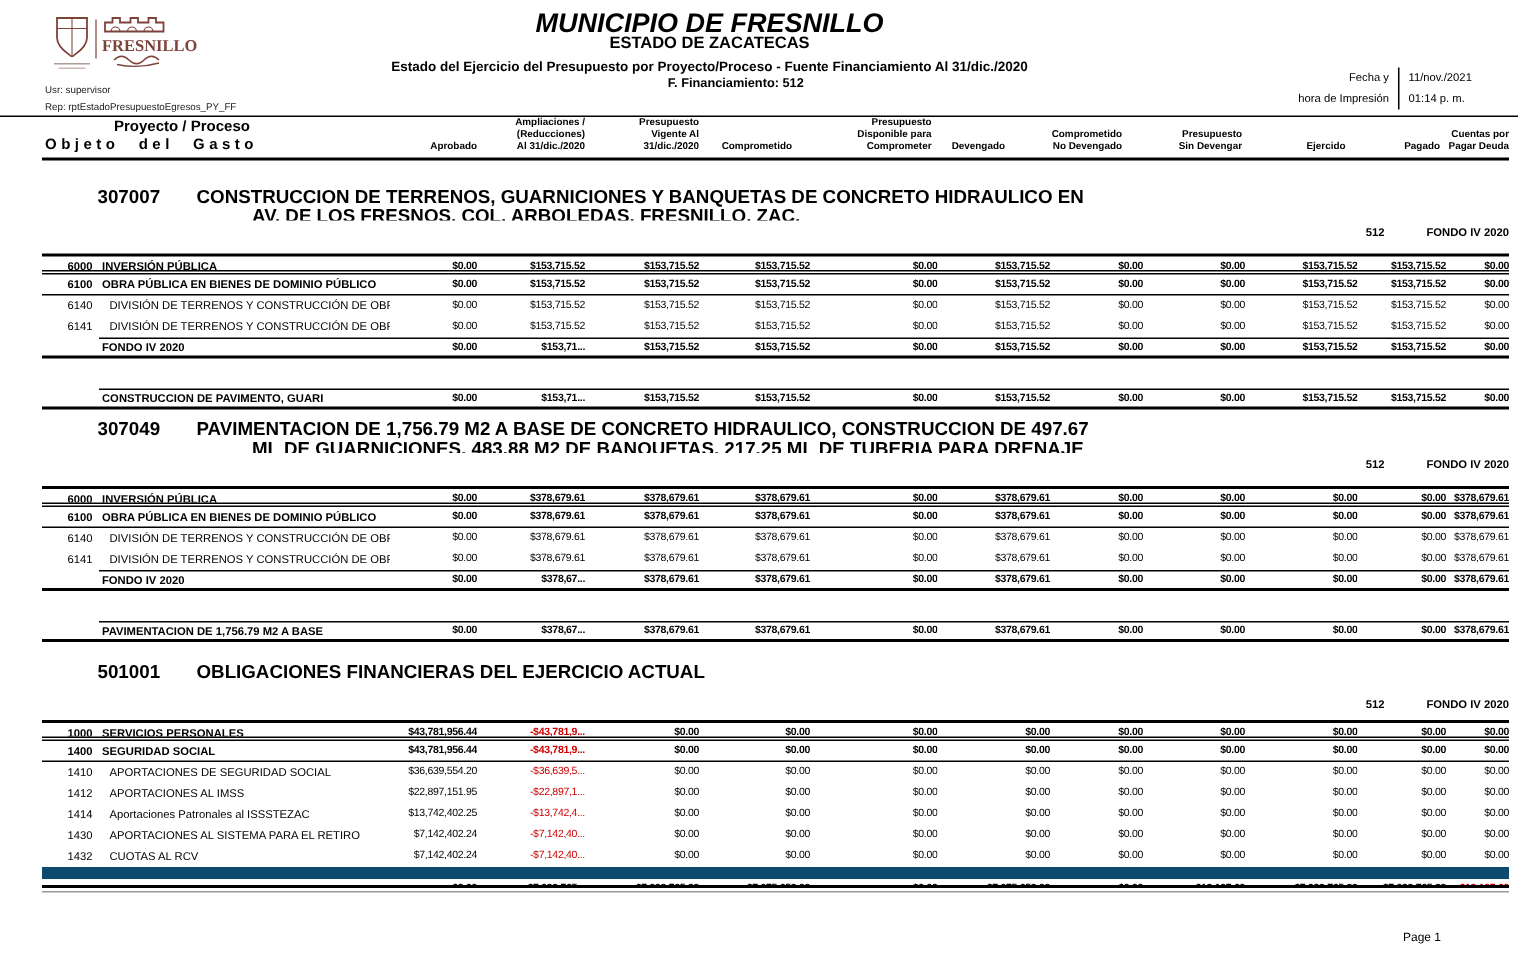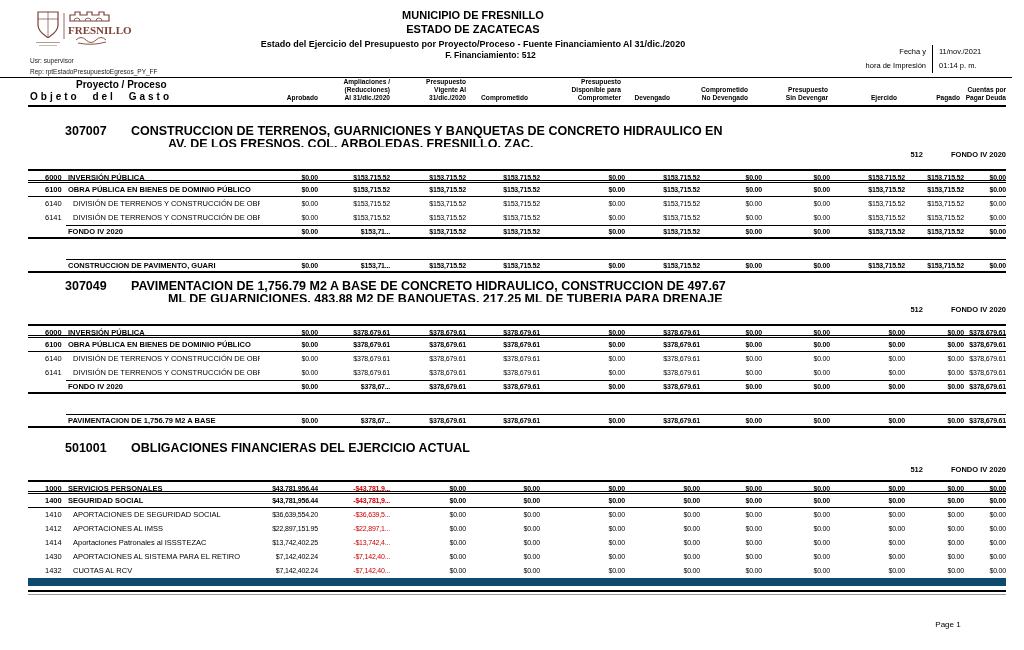--- a/index.html
+++ b/index.html
@@ -5,21 +5,21 @@
   html,body { margin:0; padding:0; }
   body {
     width:1024px; height:650px; position:relative; overflow:hidden;
     background:#ffffff; color:#000;
     font-family:"Liberation Sans", sans-serif;
   }
   
   .logo { position:absolute; top:7px; left:32px; }
   .meta { position:absolute; top:55px; left:30px; font-size:6.5px; line-height:11px; color:#222; }
   .titles { position:absolute; top:8px; left:0; width:946px; text-align:center; font-weight:bold; }
-  .t1 { font-size:11px; line-height:15px; }
+  .t1 { font-size:18px; line-height:15px;font-style:italic; }
   .t2 { font-size:11px;  line-height:13px; }
   .t3 { font-size:9px;   line-height:12px; margin-top:2px;text-align:center; }
   .t4 { font-size:8.5px; line-height:11px;padding-left:35px; }
   .printbox { position:absolute; top:45px; left:858px; display:grid; grid-template-columns:74px 80px; font-size:7.5px; }
   .pb-labels { text-align:right; padding-right:6px; line-height:14px; }
   .pb-vals   { border-left:1px solid #000; padding-left:6px; line-height:14px; }
   .header-rule { position:absolute; top:77px; left:0; width:1012px; height:0; border-top:1.5px solid #000; }
 
   
   .colhead {

